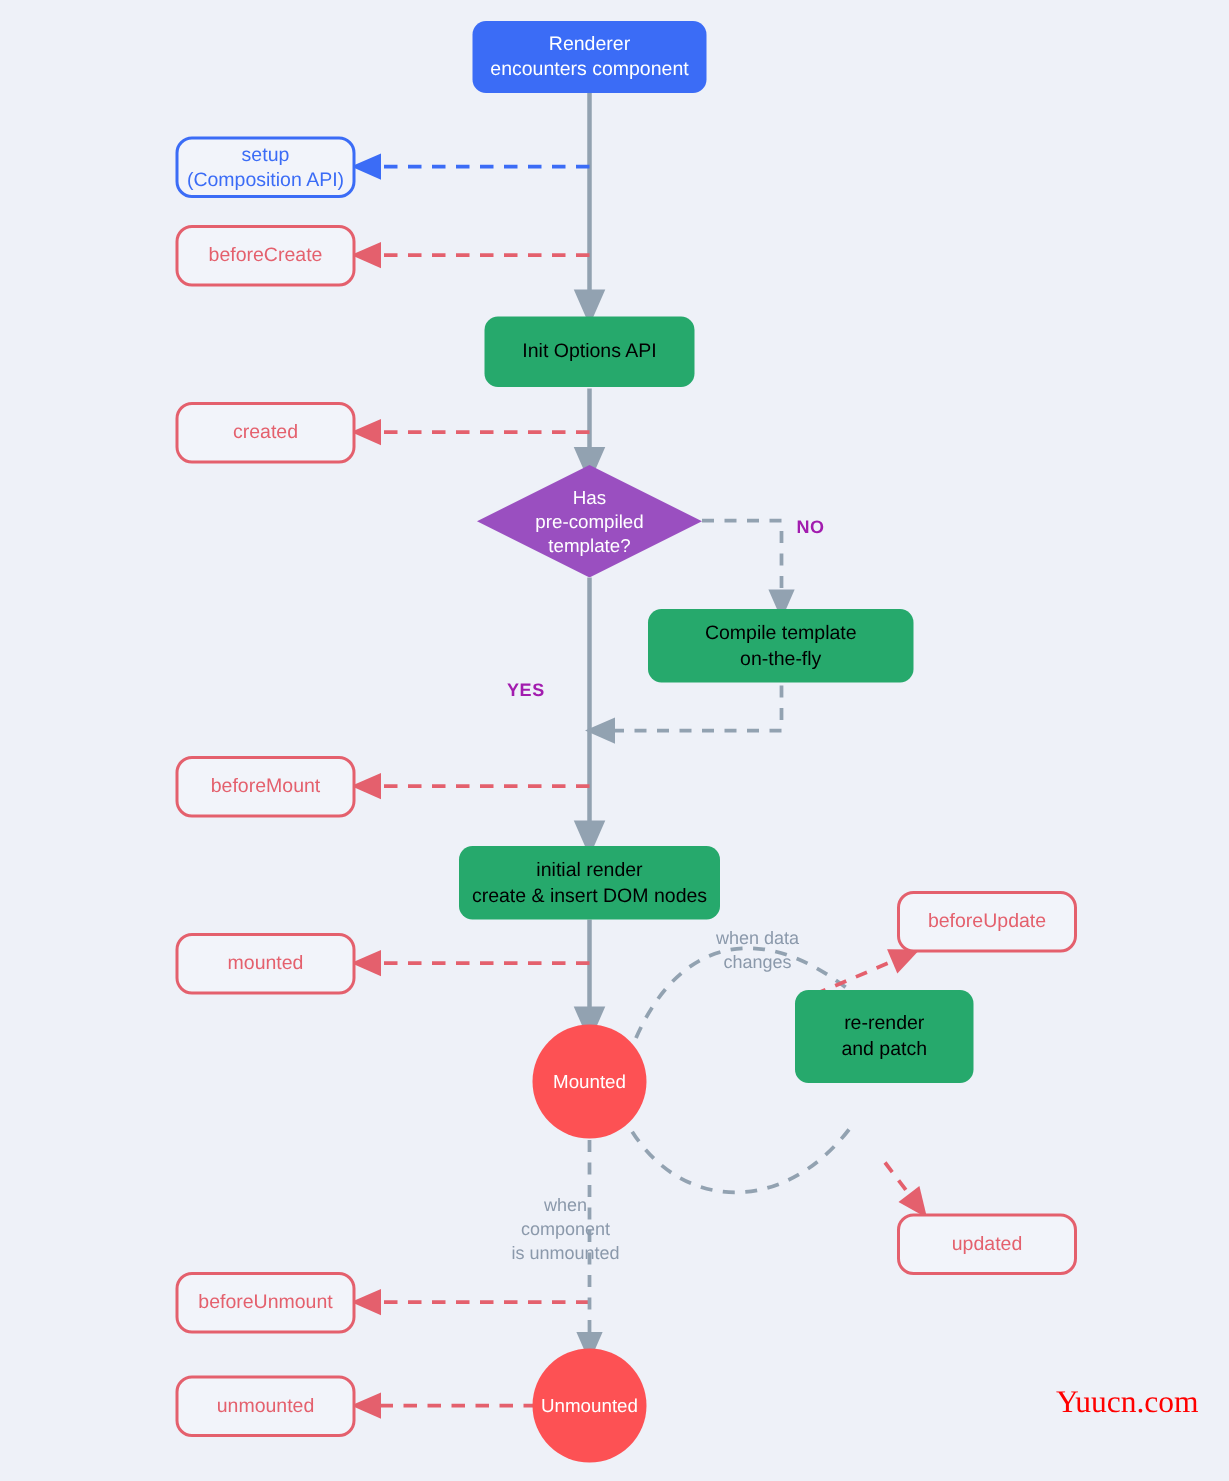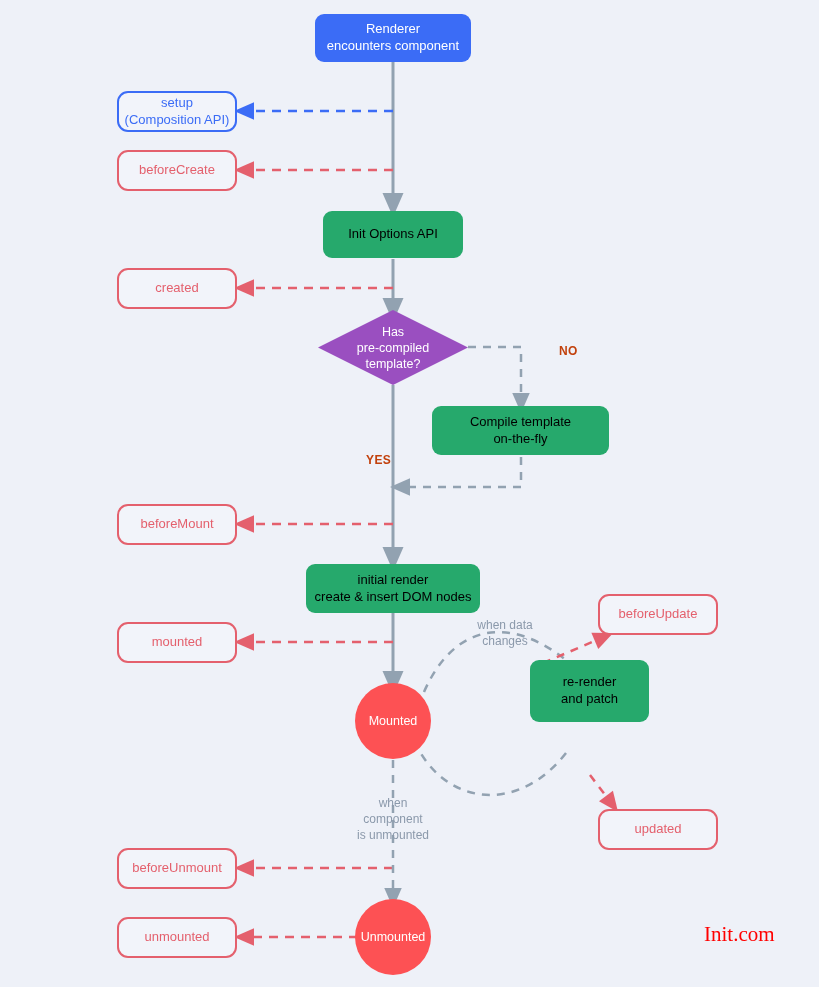--- a/index.html
+++ b/index.html
@@ -70,25 +70,24 @@
   }
   .n-hook-blue {
     background: #f2f4fa;
     border: 2px solid #3b6cf6;
     color: #3b6cf6;
     border-radius: 11px;
     font-size: 13px;
   }
   .edge-label {
     position: absolute;
-    color: #c2410c;
+    color: #a21caf;
     font-size: 12px;
     font-weight: bold;
     letter-spacing: .4px;
-    margin-left: 28px;
   }
   .flow-label {
     position: absolute;
     color: #8b99ab;
     font-size: 12px;
     text-align: center;
     line-height: 1.32;
     white-space: pre-line;
   }
   .watermark {
@@ -189,19 +188,19 @@
 
   <div class="node n-circle" style="left:355px; top:899px; width:76px; height:76px;">Unmounted</div>
 
   <div class="edge-label" style="left:531px; top:344px;">NO</div>
 
   <div class="edge-label" style="left:338px; top:453px;">YES</div>
 
   <div class="flow-label" style="left:455px; top:618px; width:100px;">when data
 changes</div>
 
-  <div class="flow-label" style="left:340px; top:796px; width:106px;">when
+  <div class="flow-label" style="left:324px; top:796px; width:106px;">when
 component
 is unmounted</div>
 
-  <div class="watermark" style="left:704px; top:922px;">Init.com</div>
+  <div class="watermark" style="left:704px; top:922px;">Yuucn.com</div>
 
 </div>
 
 </body></html>

